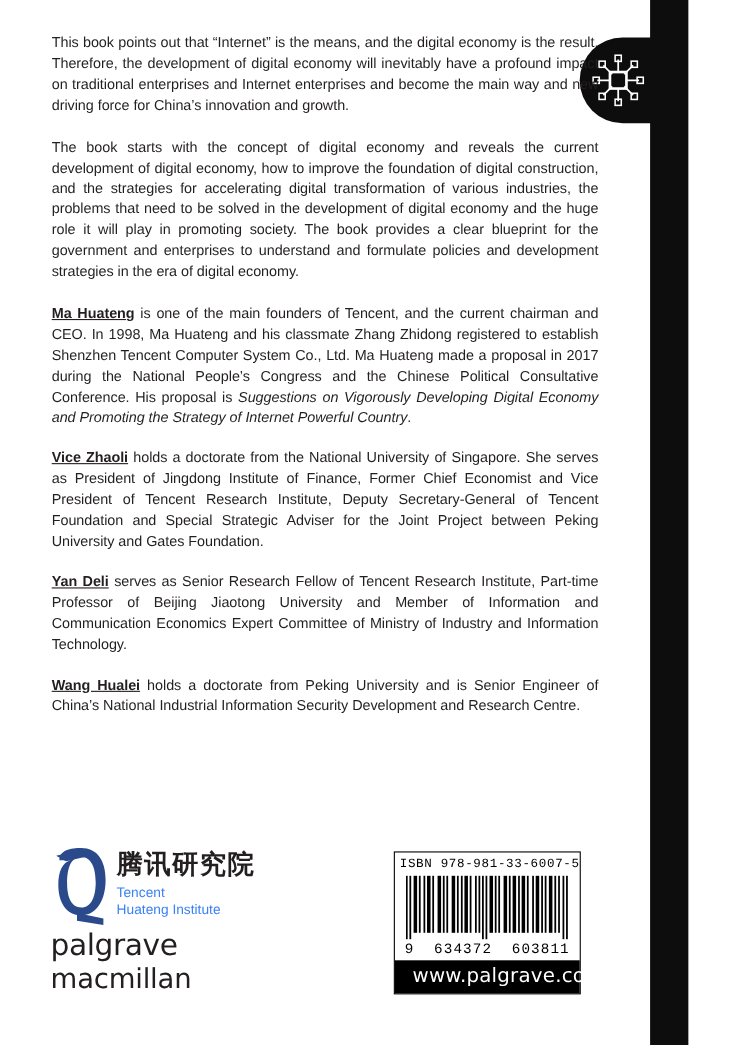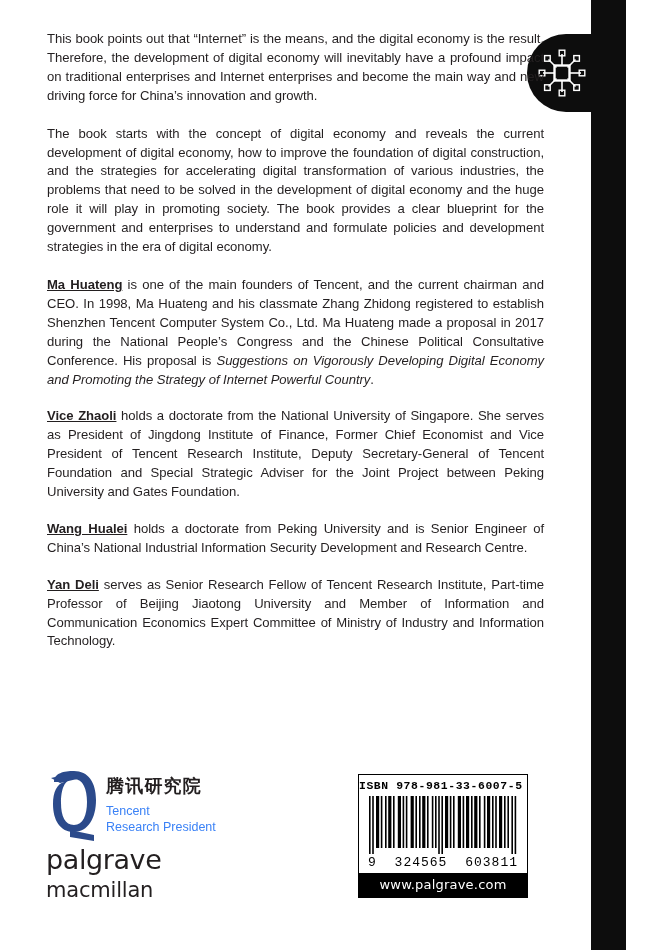--- a/index.html
+++ b/index.html
@@ -84,21 +84,21 @@
     width: 52px;
     height: 72px;
   }
   .tencent-words {
     position: absolute;
     left: 58px;
     top: 5px;
   }
   .tencent-cn {
     font-family: "DejaVu Sans", sans-serif;
-    font-size: 18px;
+    font-size: 24px;
     font-weight: bold;
     color: #231f20;
     letter-spacing: 1.2px;
     line-height: 26px;
     white-space: nowrap;
   }
   .tencent-en {
     font-family: "Liberation Sans", sans-serif;
     font-size: 12.5px;
     color: #3b82f6;
@@ -115,68 +115,66 @@
   }
   .palgrave-word {
     font-family: "DejaVu Sans", sans-serif;
     font-size: 27px;
     color: #231f20;
     line-height: 30px;
     letter-spacing: -0.4px;
   }
   .macmillan-word {
     font-family: "DejaVu Sans", sans-serif;
-    font-size: 21px;
+    font-size: 25px;
     color: #231f20;
     line-height: 28px;
     letter-spacing: -0.2px;
     margin-top: 1px;
   }
 
   
   .barcode-block {
     position: absolute;
     left: 358px;
     top: 774px;
     width: 168px;
     background: #ffffff;
     border: 1px solid #000000;
   }
   .isbn-line {
     font-family: "Liberation Mono", monospace;
     font-size: 11.4px;
     letter-spacing: 0.6px;
-    text-align: left;
+    text-align: right;
     color: #000;
     padding: 5px 0 4px 0;
     white-space: nowrap;
-    font-weight: bold;
   }
   .barcode-bars {
     height: 58px;
     margin: 0 10px;
     display: block;
   }
   .barcode-digits {
     font-family: "Liberation Mono", monospace;
     font-size: 13px;
     color: #000;
     padding: 1px 9px 3px 9px;
     display: flex;
     justify-content: space-between;
     letter-spacing: 1px;
   }
   .barcode-digits .grp { display: inline-block; }
   .url-bar {
     background: #000000;
     color: #ffffff;
-    text-align: center;
-    font-family: "DejaVu Sans", sans-serif;
-    font-size: 13px;
-    padding: 4px 0 5px 0;
+    font-family: "DejaVu Sans", sans-serif;
+    font-size: 18px;
+    padding: 4px 0 5px 16px;
     letter-spacing: 0.2px;
   }
 </style>
 </head>
 <body>
 
 <div class="page">
 
   <div class="spine-band"></div>
 
@@ -210,36 +208,36 @@
   </div>
 
   <div class="content">
     <p class="para">This book points out that “Internet” is the means, and the digital economy is the result. Therefore, the development of digital economy will inevitably have a profound impact on traditional enterprises and Internet enterprises and become the main way and new driving force for China’s innovation and growth.</p>
     <p class="para">The book starts with the concept of digital economy and reveals the current development of digital economy, how to improve the foundation of digital construction, and the strategies for accelerating digital transformation of various industries, the problems that need to be solved in the development of digital economy and the huge role it will play in promoting society. The book provides a clear blueprint for the government and enterprises to understand and formulate policies and development strategies in the era of digital economy.</p>
 
     <p class="para bio"><b>Ma Huateng</b><span> is one of the main founders of Tencent, and the current chairman and CEO. In 1998, Ma Huateng and his classmate Zhang Zhidong registered to establish Shenzhen Tencent Computer System Co., Ltd. Ma Huateng made a proposal in 2017 during the National People’s Congress and the Chinese Political Consultative Conference. His proposal is </span><i>Suggestions on Vigorously Developing Digital Economy and Promoting the Strategy of Internet Powerful Country</i><span>.</span></p>
 
     <p class="para bio"><b>Vice Zhaoli</b><span> holds a doctorate from the National University of Singapore. She serves as President of Jingdong Institute of Finance, Former Chief Economist and Vice President of Tencent Research Institute, Deputy Secretary-General of Tencent Foundation and Special Strategic Adviser for the Joint Project between Peking University and Gates Foundation.</span></p>
 
+    <p class="para bio"><b>Yan Deli</b><span> serves as Senior Research Fellow of Tencent Research Institute, Part-time Professor of Beijing Jiaotong University and Member of Information and Communication Economics Expert Committee of Ministry of Industry and Information Technology.</span></p>
+
     <p class="para bio"><b>Wang Hualei</b><span> holds a doctorate from Peking University and is Senior Engineer of China’s National Industrial Information Security Development and Research Centre.</span></p>
-
-    <p class="para bio"><b>Yan Deli</b><span> serves as Senior Research Fellow of Tencent Research Institute, Part-time Professor of Beijing Jiaotong University and Member of Information and Communication Economics Expert Committee of Ministry of Industry and Information Technology.</span></p>
   </div>
 
   <div class="tencent-logo">
     <svg class="tencent-mark" viewBox="0 0 52 72">
       <path d="M6 12 C6 3 16 1 26 1 C40 1 48 12 48 30 C48 48 40 62 26 62 C12 62 5 50 5 34 C5 22 9 14 16 12 Z
                M26 9 C16 9 13 20 13 33 C13 46 17 55 26 55 C35 55 39 45 39 32 C39 19 35 9 26 9 Z" fill="#2b4a8b"></path>
       <path d="M3 8 L28 2 L29 9 L12 13 Z" fill="#2b4a8b"></path>
       <path d="M22 60 L46 65 L46 71 L22 67 Z" fill="#2b4a8b"></path>
     </svg>
     <div class="tencent-words">
       <div class="tencent-cn">腾讯研究院</div>
       <div class="tencent-en">Tencent</div>
-      <div class="tencent-en" style="margin-top:0">Research President</div>
+      <div class="tencent-en" style="margin-top:0">Huateng Institute</div>
     </div>
   </div>
 
   <div class="palgrave-logo">
     <div class="palgrave-word">palgrave</div>
     <div class="macmillan-word">macmillan</div>
   </div>
 
   <div class="barcode-block">
     <div class="isbn-line">ISBN 978-981-33-6007-5</div>
@@ -279,19 +277,19 @@
         <rect x="126.2" y="0" width="1.6" height="52"></rect>
         <rect x="130" y="0" width="3.2" height="52"></rect>
         <rect x="135" y="0" width="1.6" height="52"></rect>
         <rect x="138.4" y="0" width="1.6" height="52"></rect>
         <rect x="142.4" y="0" width="1.6" height="58"></rect>
         <rect x="145.6" y="0" width="1.6" height="58"></rect>
       </g>
     </svg>
     <div class="barcode-digits">
       <span class="grp">9</span>
-      <span class="grp">324565</span>
+      <span class="grp">634372</span>
       <span class="grp">603811</span>
     </div>
     <div class="url-bar">www.palgrave.com</div>
   </div>
 
 </div>
 
 </body></html>

